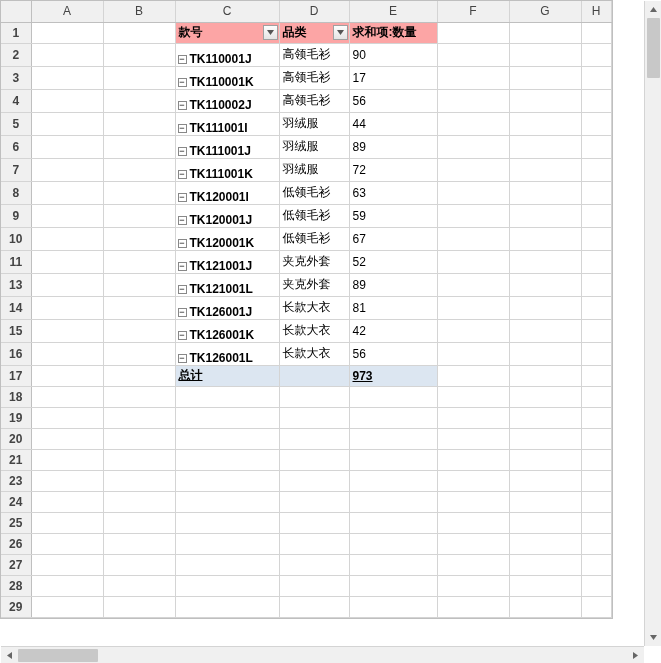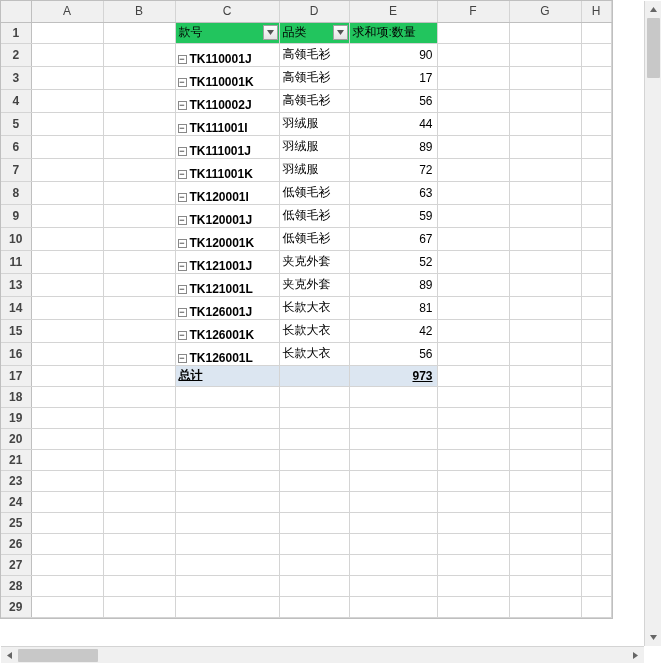--- a/index.html
+++ b/index.html
@@ -49,37 +49,37 @@
     border-right: 1px solid #bfbfbf;
   }
   .colhdr {
     border-bottom: 1px solid #bfbfbf;
   }
   .cell {
     padding: 0 3px;
     background: #fff;
   }
   .pivot-hdr {
-    background: #22c55e;
-    font-weight: normal;
+    background: #fca5a5;
+    font-weight: bold;
     padding: 0 3px;
     position: relative;
   }
   .pivot-total {
     background: #dce6f1;
     font-weight: bold;
     padding: 0 3px;
     text-decoration: underline;
   }
   .pivot-code {
     font-weight: bold;
     padding: 8px 3px 0 2px;
   }
   .num {
-    text-align: right;
+    text-align: left;
     padding-right: 4px;
   }
   .collapse-icon {
     display: inline-block;
     width: 9px;
     height: 9px;
     border: 1px solid #888;
     line-height: 7px;
     text-align: center;
     font-size: 9px;

